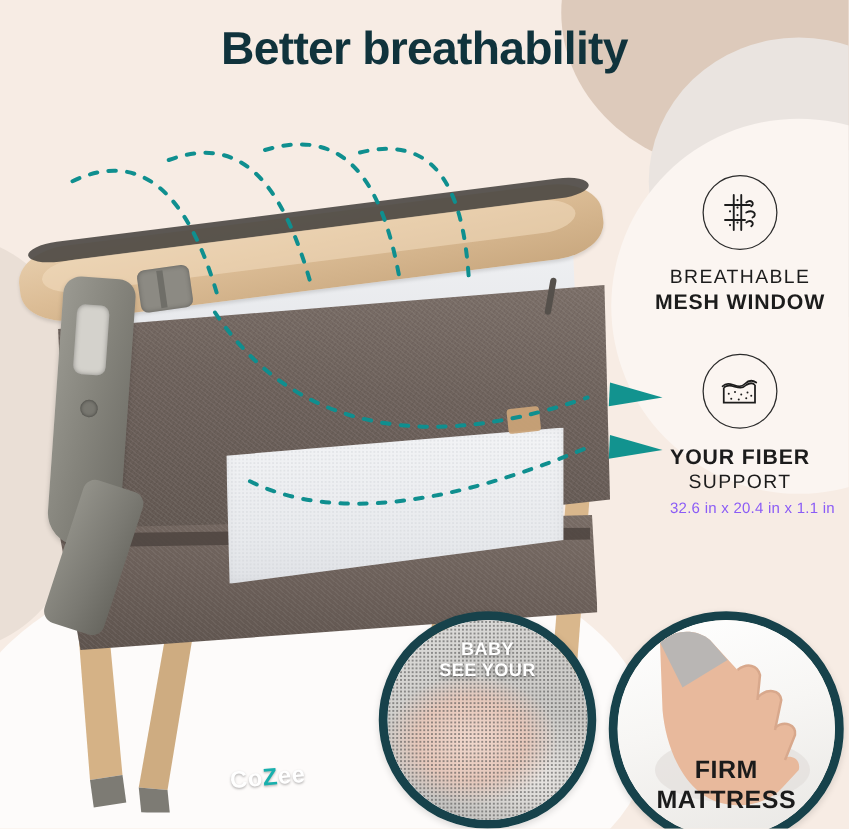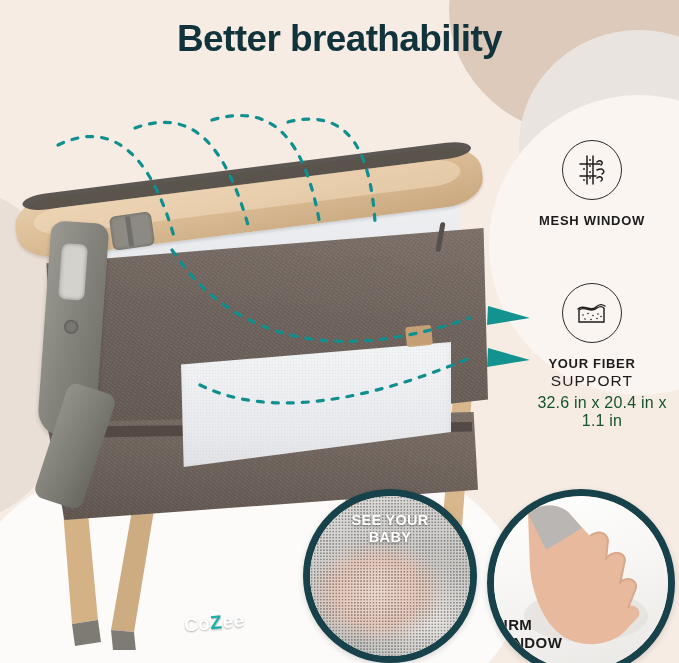--- a/index.html
+++ b/index.html
@@ -139,22 +139,22 @@
   .airflow{position:absolute;left:0;top:0;width:679px;height:663px;pointer-events:none;}
 
   
   .feature{position:absolute;width:174px;text-align:center;left:505px;}
   .feature-icon{
     width:58px;height:58px;border-radius:50%;border:1.6px solid #2b2b2b;
     margin:0 auto 13px;display:flex;align-items:center;justify-content:center;
   }
   .f-line{color:#1c1c1c;line-height:1.22;}
   .f-light{font-weight:400;font-size:15.5px;letter-spacing:1.1px;}
-  .f-bold{font-weight:700;font-size:13px;letter-spacing:.7px;}
-  .f-dims{font-weight:400;font-size:16px;letter-spacing:.2px;margin-top:3px;color:#14532d;margin-left:20px;}
+  .f-bold{font-weight:700;font-size:17px;letter-spacing:.7px;}
+  .f-dims{font-weight:400;font-size:12px;letter-spacing:.2px;margin-top:3px;color:#8b5cf6;margin-left:20px;}
 
   #feature-mesh{top:140px;}
   #feature-mattress{top:283px;}
 
   
   .badge{
     position:absolute;border-radius:50%;border:7px solid #17424b;
     overflow:hidden;box-shadow:0 2px 6px rgba(0,0,0,.14);
   }
   #badge-see{left:303px;top:489px;width:160px;height:160px;}
@@ -179,22 +179,22 @@
     color:#fff;font-weight:700;font-size:14.5px;line-height:1.18;letter-spacing:.3px;
     text-shadow:0 1px 3px rgba(0,0,0,.45);z-index:3;
   }
 
   .photo-hand{
     position:absolute;inset:0;
     background:linear-gradient(165deg,#ffffff 0%,#f7f6f4 45%,#e9e7e4 100%);
   }
   .hand-svg{position:absolute;left:0;top:0;}
   .badge-label-dark{
-    position:absolute;left:0;right:0;bottom:18px;
-    color:#1b1b1b;font-weight:700;font-size:15px;line-height:1.2;letter-spacing:.4px;z-index:3;
+    position:absolute;left:0;right:0;bottom:18px;text-align:center;
+    color:#1b1b1b;font-weight:700;font-size:20px;line-height:1.2;letter-spacing:.4px;z-index:3;
   }
 </style>
 </head>
 <body>
 
 <div id="stage">
 
   <div class="bg-layer">
     <div class="blob blob-tan-tr"></div>
     <div class="blob blob-grey-tr"></div>
@@ -273,20 +273,21 @@
           <circle cx="17" cy="9" r="0.9"></circle>
             <circle cx="17" cy="15" r="0.9"></circle>
           <circle cx="17" cy="21" r="0.9"></circle>
             <circle cx="17" cy="27" r="0.9"></circle>
           <circle cx="11" cy="18" r="0.9"></circle>
             <circle cx="11" cy="29" r="0.9"></circle>
         </g>
         <path d="M24 11 c4,-3 7,1 4,3 M24 19 c6,-3 9,2 5,4 M24 27 c4,-3 7,1 4,3"></path>
       </svg>
     </div>
+    <div class="f-line f-light">BREATHABLE</div>
     <div class="f-line f-bold">MESH WINDOW</div>
   </div>
 
   <div class="feature" id="feature-mattress">
     <div class="feature-icon">
       <svg width="38" height="34" viewBox="0 0 38 34" fill="none" stroke="#1c1c1c" stroke-width="1.4">
         <path d="M5 13 c6,-6 12,4 18,-2 c3,-3 6,-3 9,-1" stroke-linecap="round"></path>
         <path d="M6 14 L6 26 L31 26 L31 12"></path>
         <path d="M6 14 c6,-5 12,4 18,-2 c3,-2 5,-2 7,0"></path>
         <g fill="#1c1c1c" stroke="none">
@@ -304,22 +305,22 @@
     <div class="f-line f-bold">YOUR FIBER</div>
     <div class="f-line f-light">SUPPORT</div>
     <div class="f-dims">32.6 in x 20.4 in x 1.1 in</div>
   </div>
 
   <div class="badge" id="badge-see">
     <div class="badge-inner">
       <div class="photo-baby"></div>
     </div>
     <div class="badge-label-white">
+      <div>BABY</div>
       <div>SEE YOUR</div>
-      <div>BABY</div>
     </div>
   </div>
 
   <div class="badge" id="badge-firm">
     <div class="badge-inner">
       <div class="photo-hand">
         <svg class="hand-svg" width="174" height="174" viewBox="0 0 174 174">
           <ellipse cx="92" cy="120" rx="62" ry="26" fill="#e2dedb" opacity=".7"></ellipse>
           <path d="M34 18 C44 8 62 6 74 16 L96 40 C104 34 112 36 114 44
                    L112 62 C120 54 130 56 131 64 L126 86
@@ -328,17 +329,17 @@
                    C118 150 86 154 66 138 C48 124 38 96 36 72 Z" fill="#e8b99c"></path>
           <path d="M96 40 C104 34 112 36 114 44 L112 64" fill="none" stroke="#d8a88c" stroke-width="2"></path>
           <path d="M112 62 C120 54 130 56 131 64 L126 88" fill="none" stroke="#d8a88c" stroke-width="2"></path>
           <path d="M126 86 C134 80 143 84 142 92 L134 112" fill="none" stroke="#d8a88c" stroke-width="2"></path>
           <path d="M34 18 C44 8 62 6 74 16 L88 32 L52 54 Z" fill="#b9b6b4"></path>
         </svg>
       </div>
     </div>
     <div class="badge-label-dark">
       <div>FIRM</div>
-      <div>WINDOW</div>
+      <div>MATTRESS</div>
     </div>
   </div>
 
 </div>
 
 </body></html>

